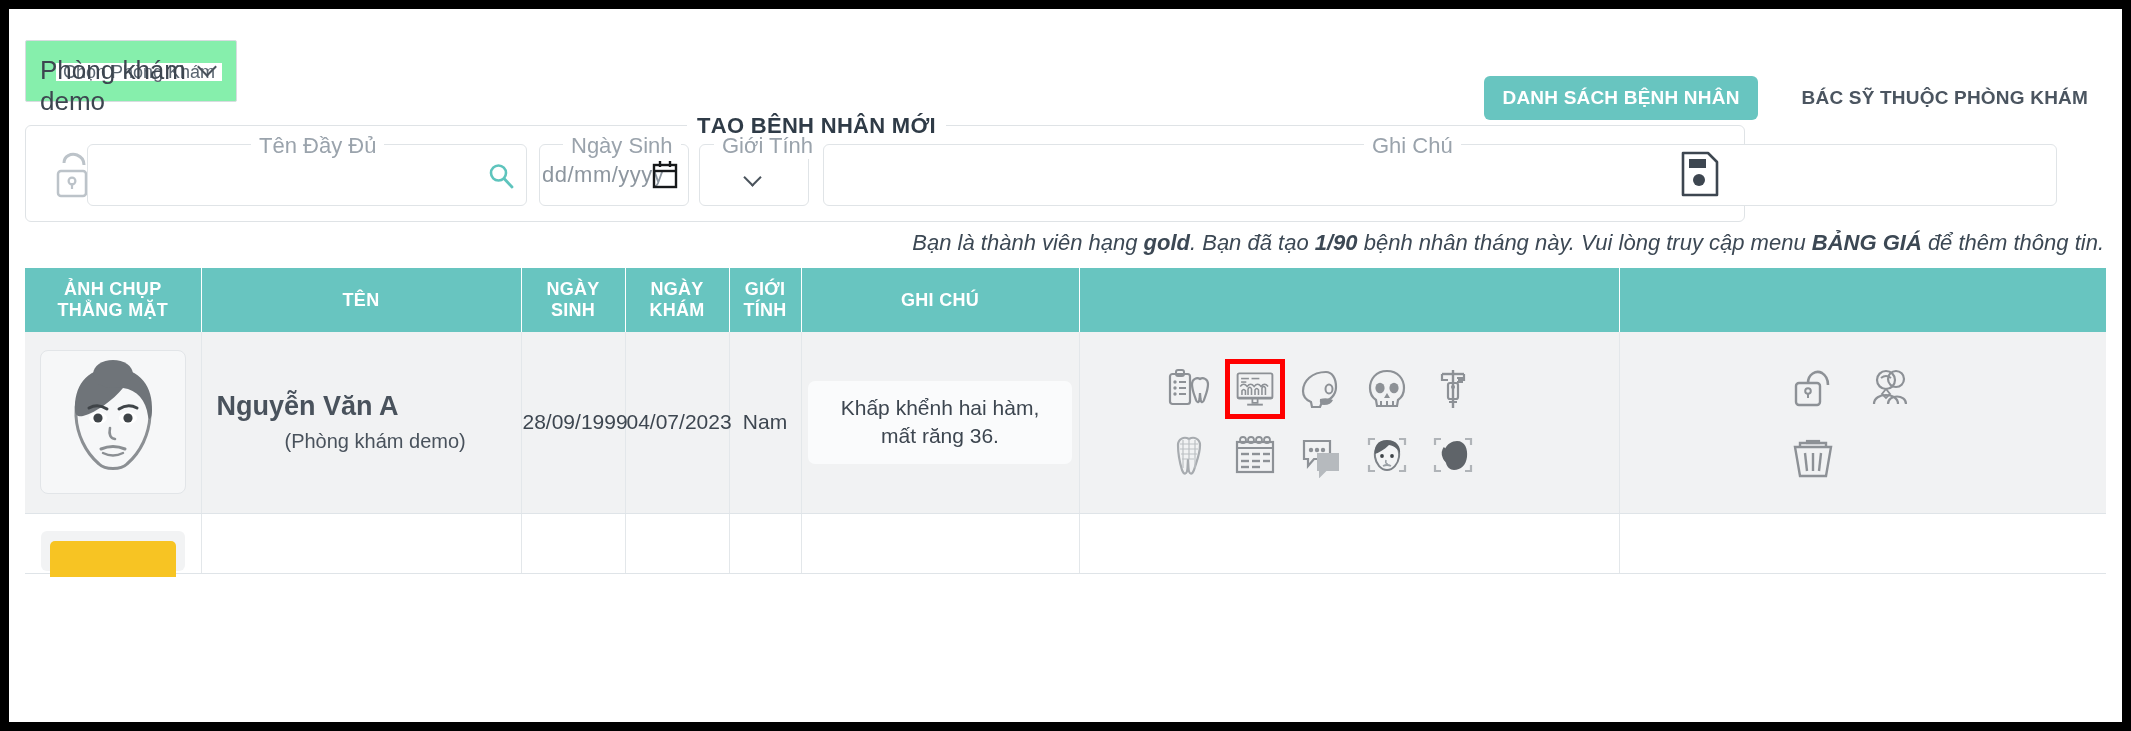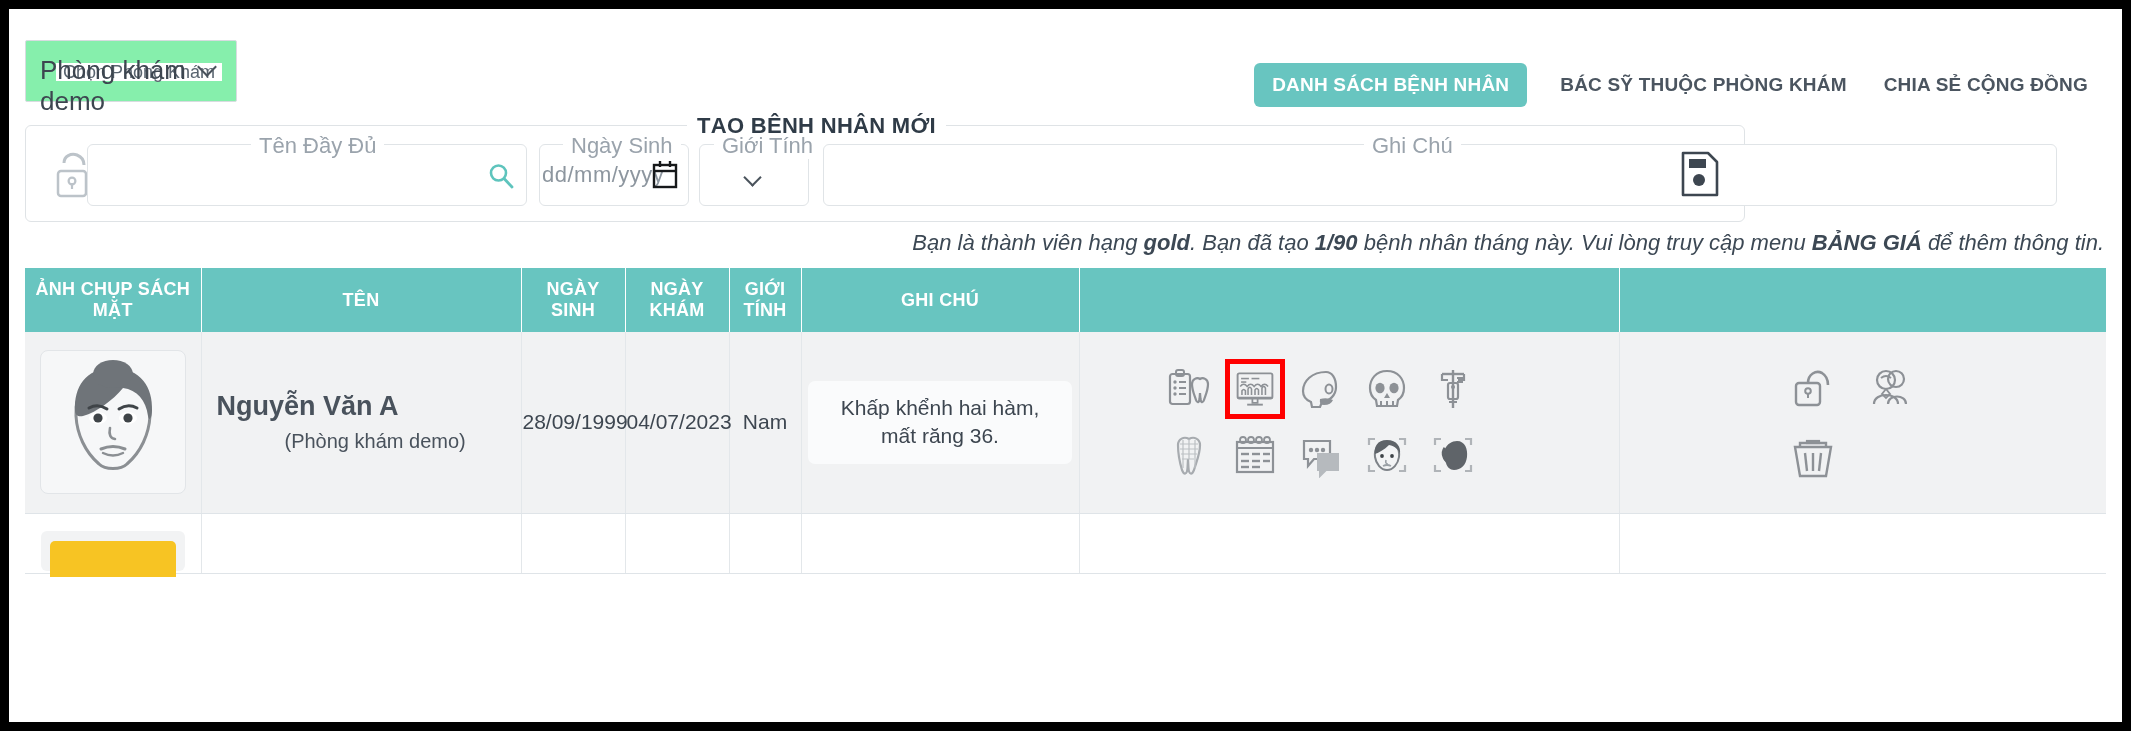--- a/index.html
+++ b/index.html
@@ -41,22 +41,22 @@
   }
   .clinic-caret:before{
     content:"";position:absolute;left:0;top:1px;
     width:12px;height:12px;
     border-right:2.5px solid #4a535c;
     border-bottom:2.5px solid #4a535c;
     transform:rotate(45deg);
   }
 
   .nav{
-    position:absolute;right:16px;top:54px;
-    display:flex;align-items:center;gap:1px;margin-left:12px;
+    position:absolute;right:16px;top:67px;
+    display:flex;align-items:center;gap:12px;margin-left:12px;
   }
   .nav-item{
     font-size:19px;font-weight:700;letter-spacing:.2px;
     color:#4b5560;padding:11px 18px;white-space:nowrap;
     cursor:pointer;
   }
   .nav-item.active{
     background:#68c5c0;color:#ffffff;border-radius:6px;
     margin-right:14px;
   }
@@ -235,21 +235,20 @@
 
     <div class="clinic-select">
       <span class="clinic-legend">Chọn Phòng Khám</span>
       <span class="clinic-value">Phòng khám demo</span>
       <span class="clinic-caret"></span>
     </div>
 
     <div class="nav">
       <div class="nav-item active">DANH SÁCH BỆNH NHÂN</div>
       <div class="nav-item">BÁC SỸ THUỘC PHÒNG KHÁM</div>
-      <div class="nav-item">CHIA SẺ CỘNG ĐỒNG</div>
     </div>
   </div>
 
   <div class="create-box">
     <span class="create-legend">TẠO BỆNH NHÂN MỚI</span>
 
     <div class="lock-btn">
       <svg width="48" height="50" viewBox="0 0 48 50">
         <path d="M13 13 C13 6,20 3,26 5 C31 7,33 11,33 15" fill="none" stroke="#bcc3c9" stroke-width="3"></path>
         <rect x="7" y="21" width="28" height="25" rx="3" fill="none" stroke="#bcc3c9" stroke-width="2.5"></rect>
@@ -311,21 +310,21 @@
       <col style="width:320px">
       <col style="width:104px">
       <col style="width:104px">
       <col style="width:72px">
       <col style="width:278px">
       <col style="width:540px">
       <col style="width:487px">
     </colgroup>
     <thead>
       <tr>
-        <th>ẢNH CHỤP SÁCH MẶT</th>
+        <th>ẢNH CHỤP THẲNG MẶT</th>
         <th>TÊN</th>
         <th>NGÀY SINH</th>
         <th>NGÀY KHÁM</th>
         <th>GIỚI TÍNH</th>
         <th>GHI CHÚ</th>
         <th></th>
         <th></th>
       </tr>
     </thead>
     <tbody>

